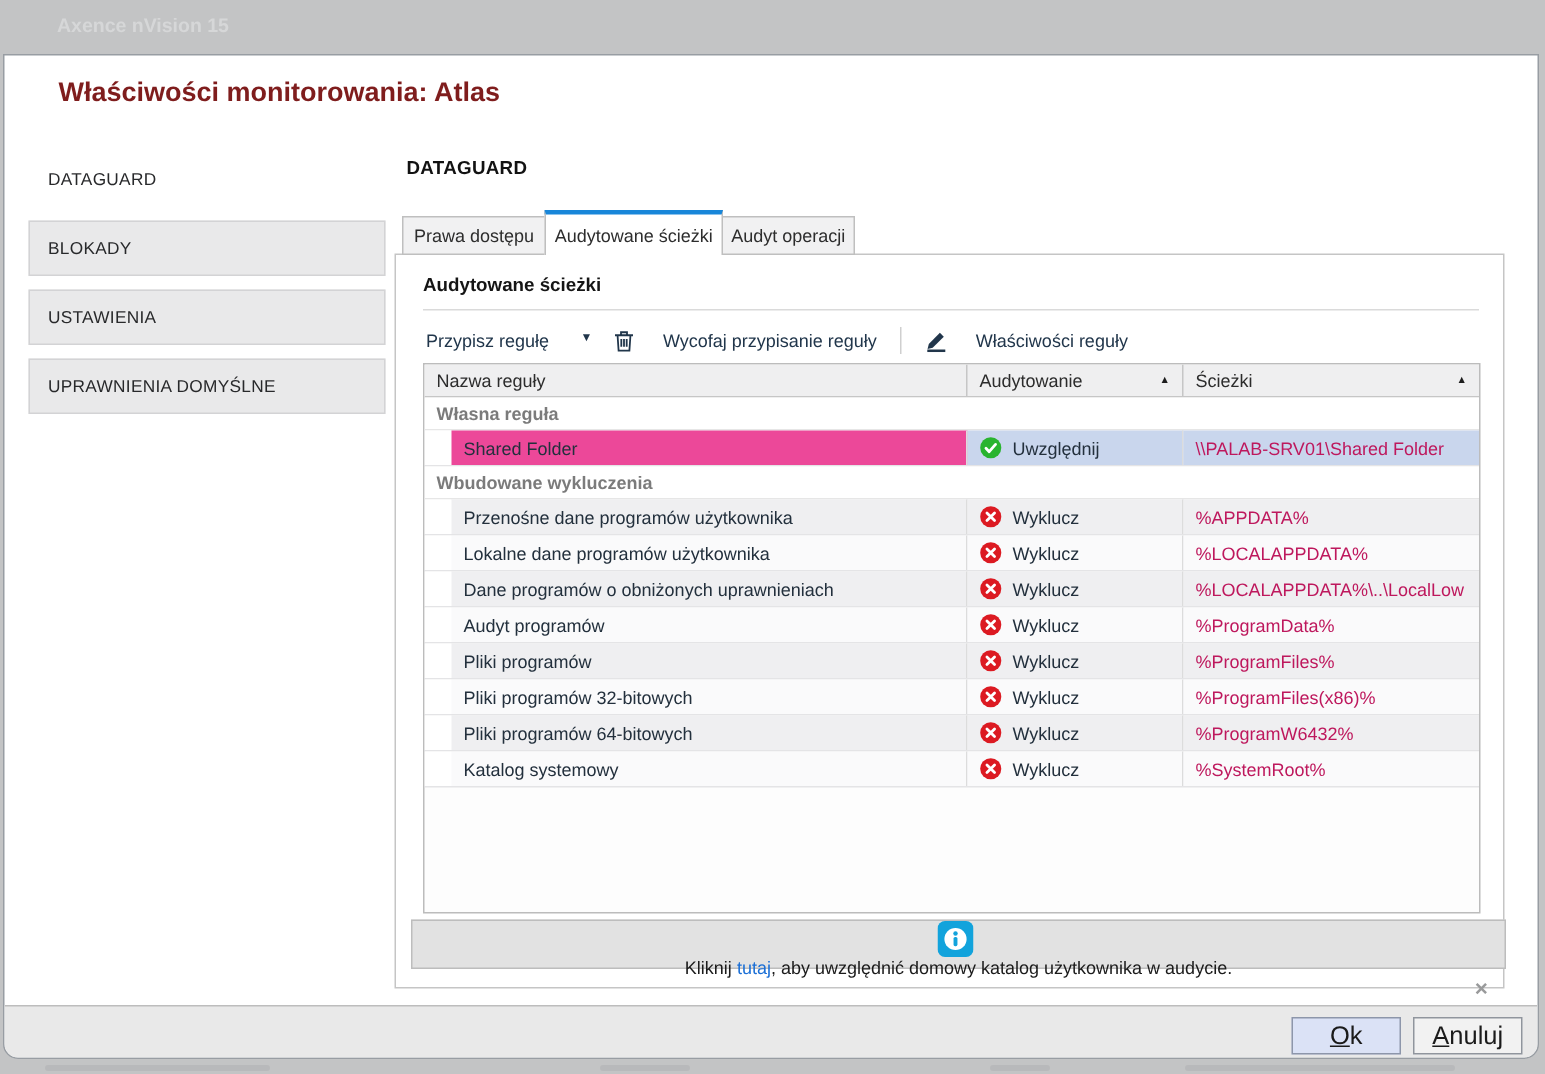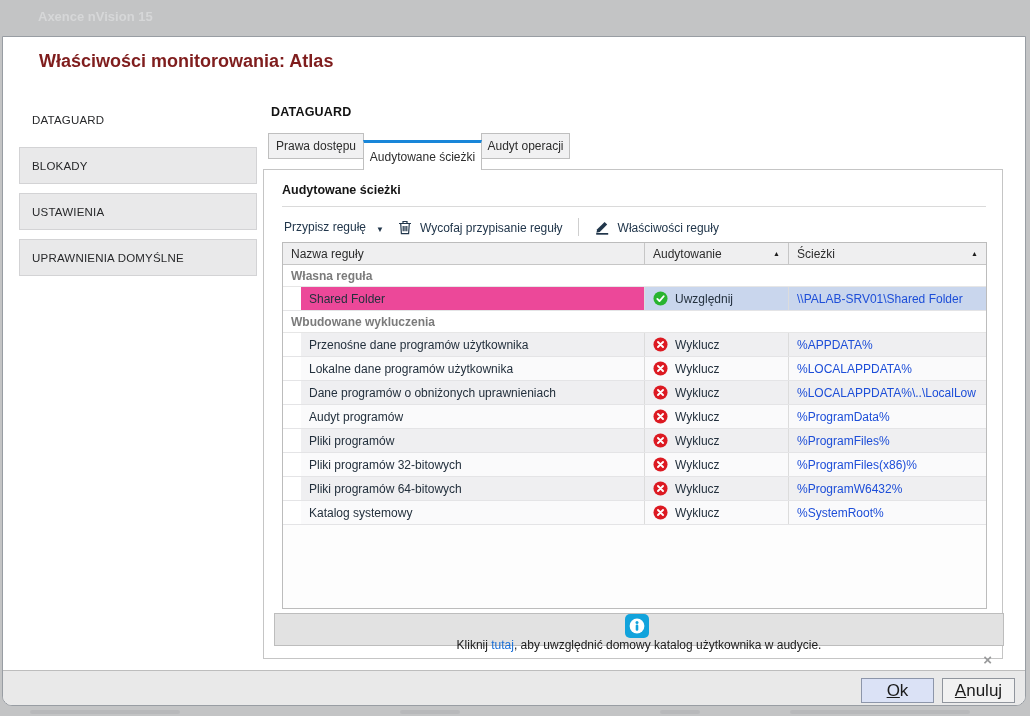--- a/index.html
+++ b/index.html
@@ -21,55 +21,55 @@
   
   .side-item{position:absolute;left:16px;width:238px;height:37px;background:#e9e9ea;
     border:1px solid #d3d3d5;box-sizing:border-box;display:flex;align-items:center;
     padding-left:12px;font-size:11.5px;color:#28292b;letter-spacing:.2px;cursor:pointer;}
   .side-item.active{background:#fff;border-color:transparent;}
 
   
   .content-heading{position:absolute;left:268px;top:68px;font-size:12.5px;font-weight:bold;color:#121212;letter-spacing:.2px;}
 
   
-  .tab{position:absolute;top:96px;height:26px;box-sizing:border-box;background:#f1f1f2;
+  .tab{position:absolute;top:107px;height:26px;box-sizing:border-box;background:#f1f1f2;
     border:1px solid #bfbfbf;display:flex;align-items:center;justify-content:center;
     font-size:12px;color:#2d2d2d;cursor:pointer;z-index:2;}
   .tab.active{top:103px;height:30px;background:#fff;border-top:3px solid #1886d9;border-bottom:none;z-index:4;}
 
   
   .panel{position:absolute;left:260px;top:132px;width:740px;height:490px;background:#fff;
     border:1px solid #c5c5c5;box-sizing:border-box;z-index:1;}
   .section-title{position:absolute;left:18px;top:13px;font-size:12.5px;font-weight:bold;color:#151515;}
   .section-rule{position:absolute;left:18px;right:16px;top:36px;height:1px;background:#dadada;}
 
   
   .toolbar{position:absolute;left:18px;top:44px;height:26px;display:flex;align-items:center;gap:10px;}
-  .tb-btn{display:flex;align-items:flex-end;gap:8px;background:none;border:none;padding:0 2px;
+  .tb-btn{display:flex;align-items:flex-start;gap:19px;background:none;border:none;padding:0 2px;
     color:#21364b;font-size:12px;font-family:inherit;cursor:pointer;}
   .tb-caret{font-size:8px;color:#21364b;margin-left:2px;}
   .tb-divider{width:1px;height:18px;background:#cfcfcf;margin:0 3px;}
 
   
   .rules-table{position:absolute;left:18px;top:72px;width:705px;height:367px;border:1px solid #bcbcbc;
     box-sizing:border-box;background:#fdfdfd;font-size:12px;overflow:hidden;}
   .t-header{display:flex;height:22px;background:#efeff0;border-bottom:1px solid #c6c6c6;box-sizing:border-box;}
   .t-hcell{display:flex;align-items:center;justify-content:space-between;padding:0 8px;
     box-sizing:border-box;border-right:1px solid #c6c6c6;color:#2c2c2c;cursor:pointer;flex:none;}
   .t-hcell:last-child{border-right:none;flex:1;}
   .t-sort{font-size:7px;color:#1d1d1d;margin-left:6px;}
   .t-group{height:22px;display:flex;align-items:center;padding-left:8px;color:#7b7b7b;
     font-weight:bold;background:#fff;border-bottom:1px solid #e6e6e6;box-sizing:border-box;}
   .t-row{display:flex;height:24px;border-bottom:1px solid #e4e4e6;box-sizing:border-box;cursor:default;}
   .t-indent{width:18px;background:#fff;flex:none;}
   .t-name{width:344px;flex:none;display:flex;align-items:center;padding-left:8px;
     border-right:1px solid #dcdcdc;box-sizing:border-box;color:#23303d;}
   .t-audit{width:144px;flex:none;display:flex;align-items:center;gap:7px;padding-left:8px;
     border-right:1px solid #dcdcdc;box-sizing:border-box;color:#23303d;}
-  .t-path{flex:1;display:flex;align-items:center;padding-left:8px;color:#1d4ed8;}
+  .t-path{flex:1;display:flex;align-items:center;padding-left:8px;color:#be185d;}
   .t-row.odd .t-name,.t-row.odd .t-audit,.t-row.odd .t-path{background:#efeff1;}
   .t-row.even .t-name,.t-row.even .t-audit,.t-row.even .t-path{background:#fafafb;}
   .t-row.selected .t-name{background:#ec4899;}
   .t-row.selected .t-audit,.t-row.selected .t-path{background:#c9d6ed;}
   .cell-icon{display:flex;align-items:center;flex:none;}
 
   
   .info-bar{position:absolute;left:10px;top:443px;width:730px;height:33px;background:#e2e2e2;
     border:1px solid #bdbdbd;box-sizing:border-box;display:flex;align-items:center;flex-direction:column;}
   .info-icon{margin:0 9px 0 4px;display:flex;align-items:center;flex:none;}

